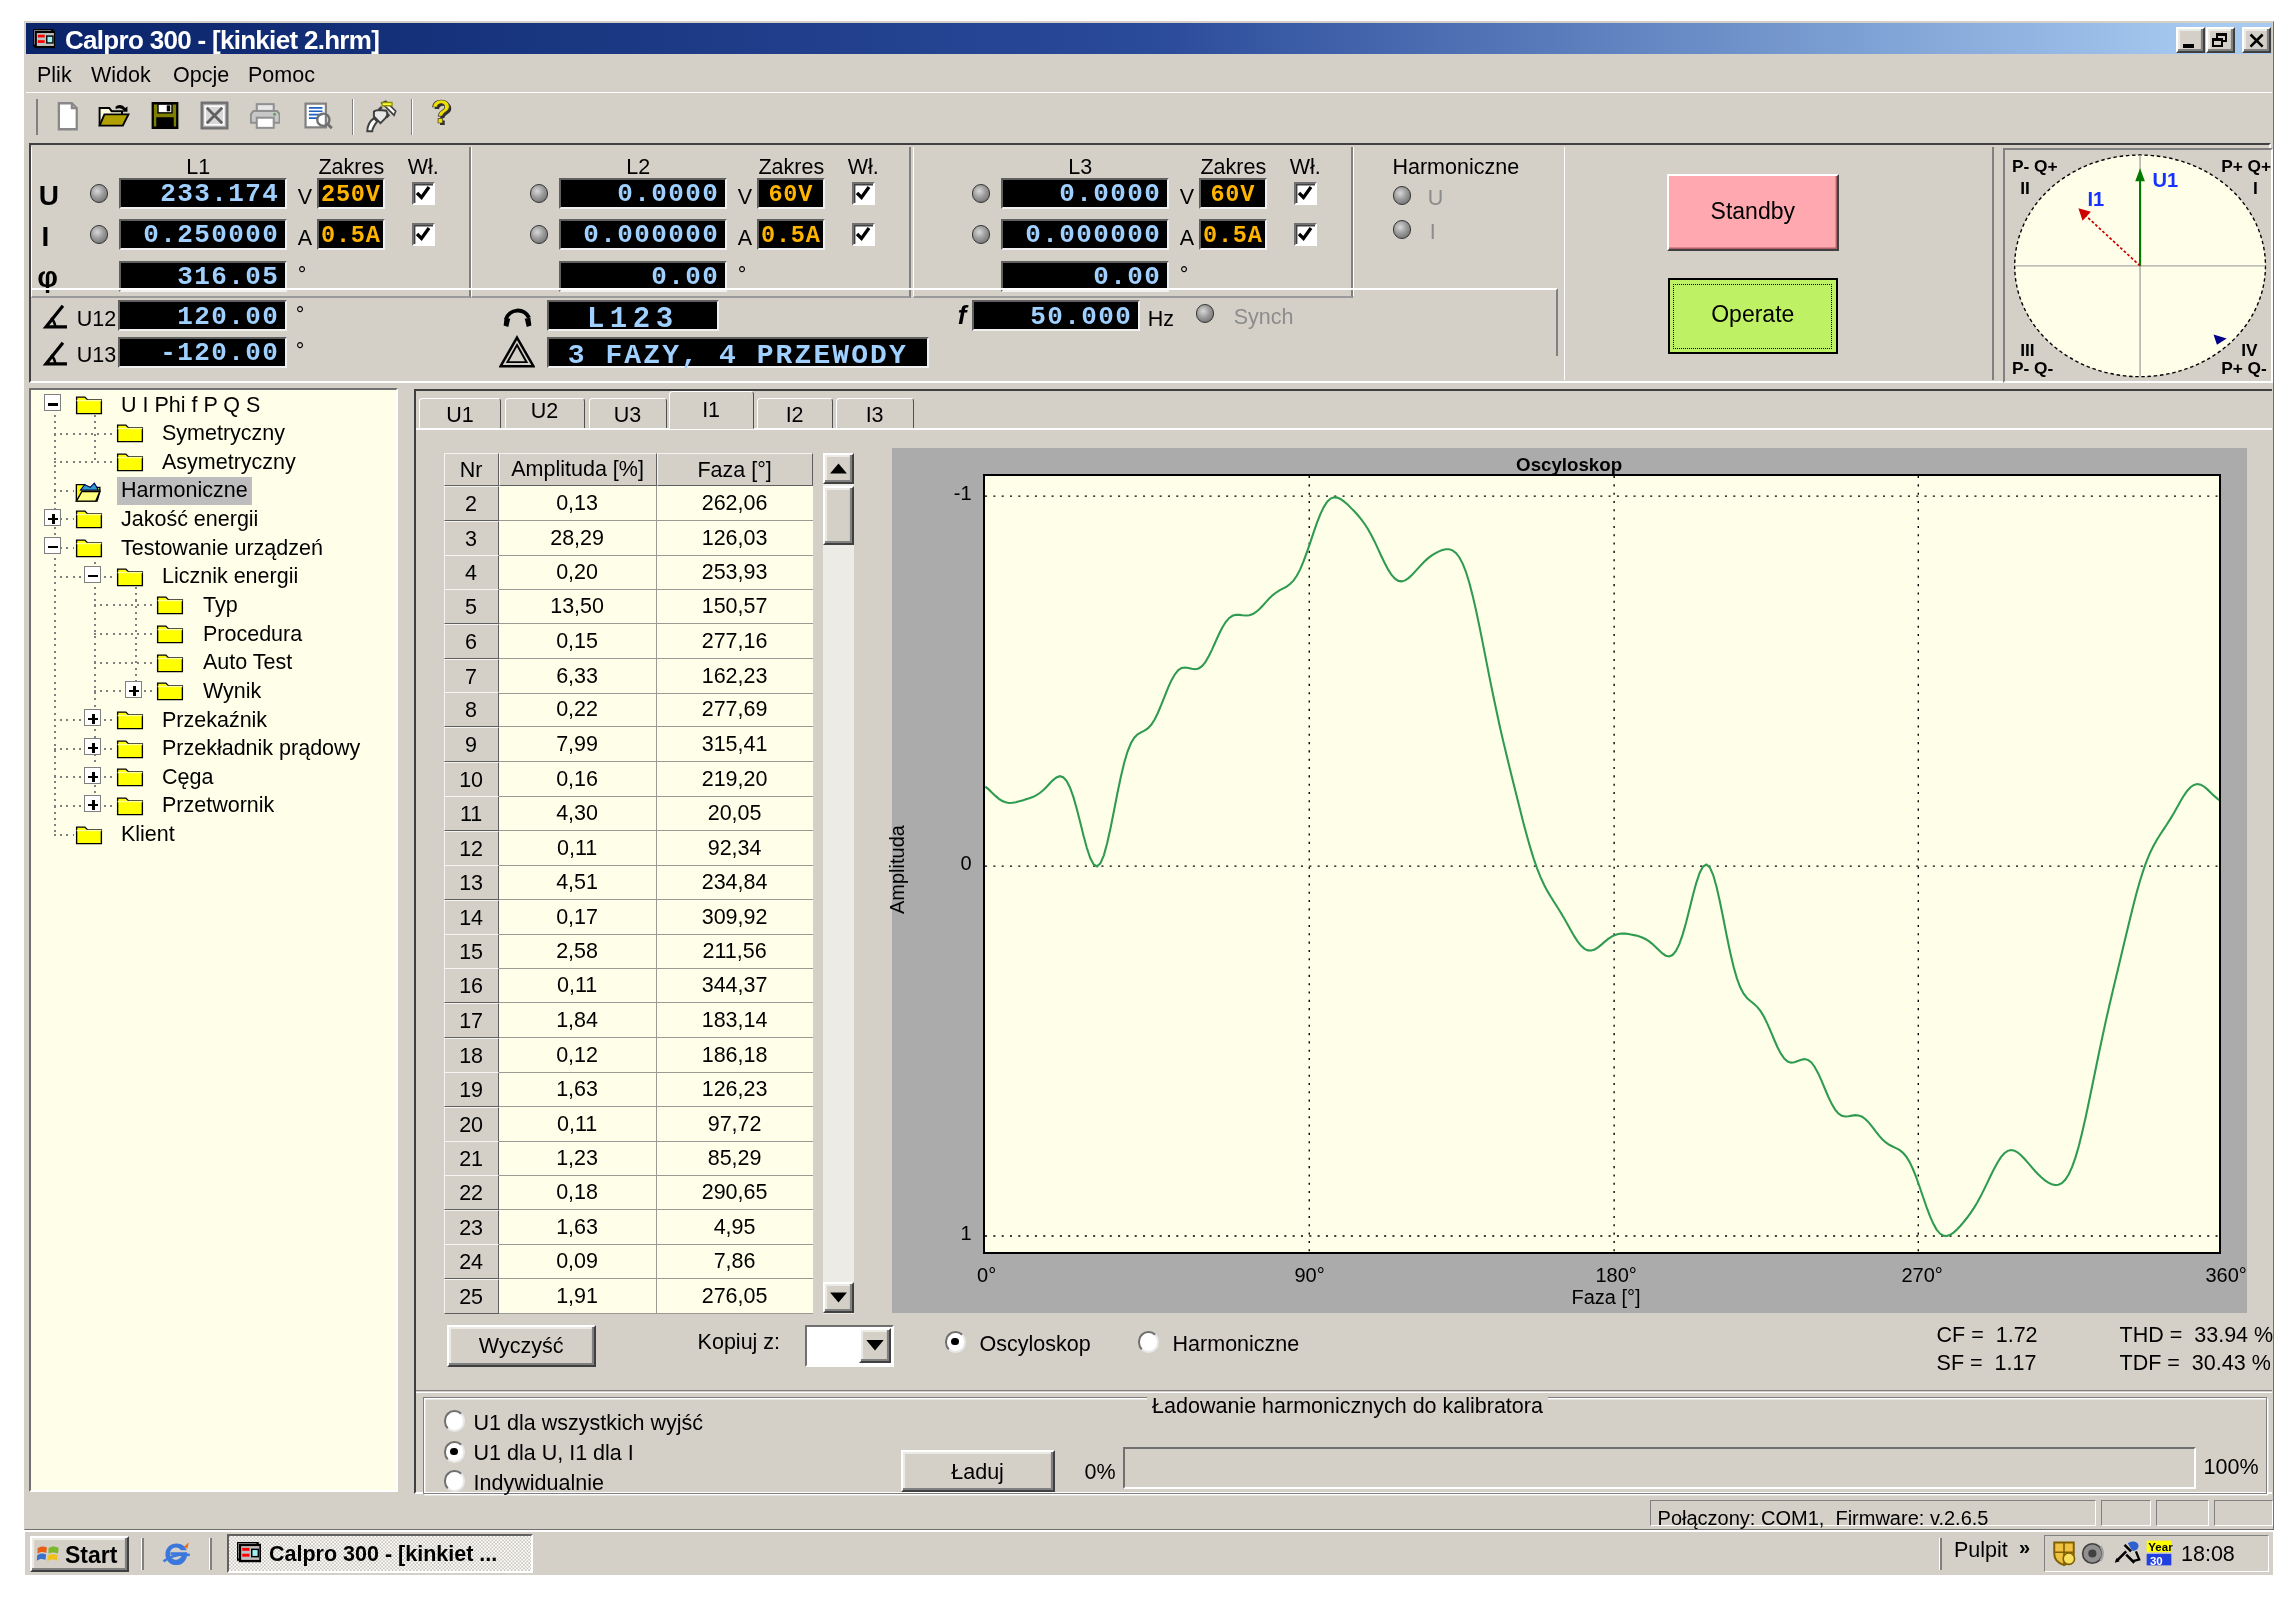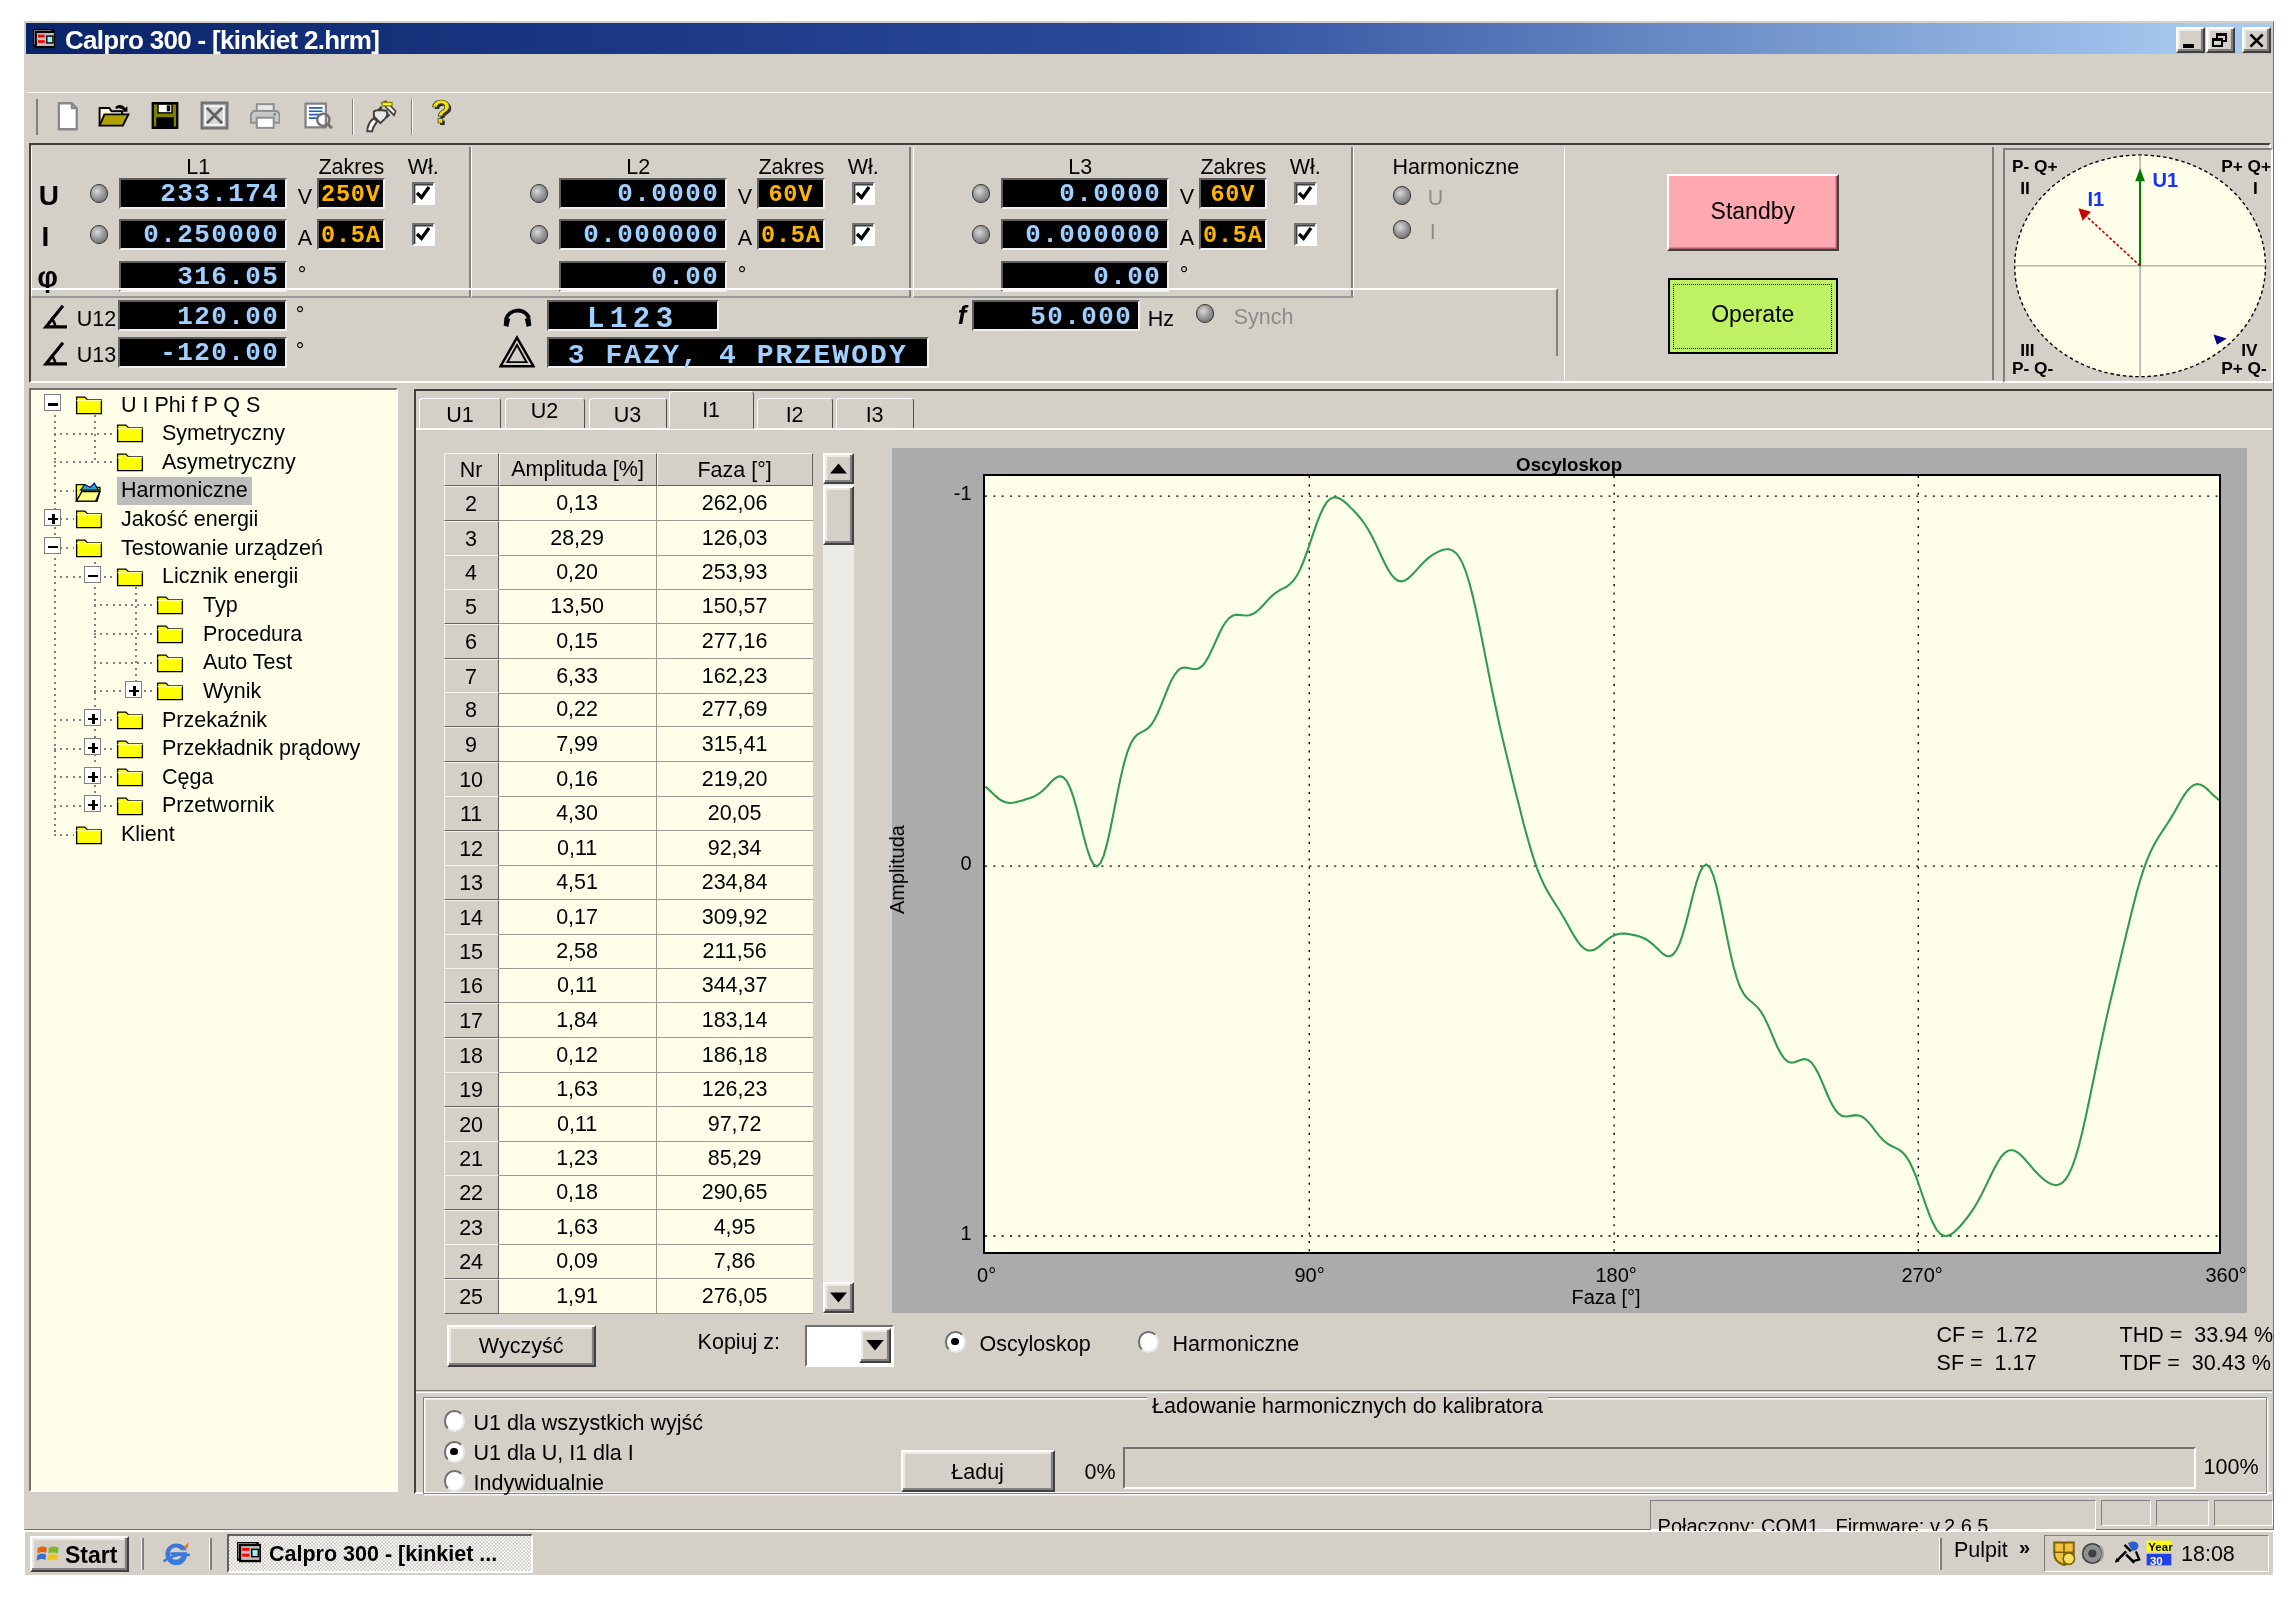--- a/index.html
+++ b/index.html
@@ -46,20 +46,26 @@
 <div class="ab btn" style="left:2180px;top:3.5px;width:29px;height:26px">
   <div class="ab" style="left:8.3px;top:4.2px;width:11px;height:9px;border:2.1px solid #000;border-top-width:3.5px"></div>
   <div class="ab" style="left:4.2px;top:9px;width:11px;height:9px;border:2.1px solid #000;border-top-width:3.5px;background:#D4D0C8"></div>
 </div>
 <div class="ab btn" style="left:2216px;top:3.5px;width:29px;height:26px">
         <svg class="ab" style="left:4.9px;top:4.2px" width="15.2" height="15.2" viewBox="0 0 10 10">
           <path d="M1 1 L9 9 M9 1 L1 9" stroke="#000" stroke-width="1.7"></path>
         </svg>
       </div>
 </div>
+<div class="ab" style="left:1.4px;top:33px;width:2246px;height:37px;background:#D4D0C8">
+<div class="ab f31" style="left:11px;top:7.6px">Plik</div>
+<div class="ab f31" style="left:65px;top:7.6px">Widok</div>
+<div class="ab f31" style="left:147px;top:7.6px">Opcje</div>
+<div class="ab f31" style="left:222px;top:7.6px">Pomoc</div>
+</div>
 <div class="ab" style="left:1.4px;top:70px;width:2246px;height:49px;background:#D4D0C8;border-top:1.4px solid #fff">
 <div class="ab" style="left:9.7px;top:5.5px;width:2.8px;height:36px;background:#fff;border-right:2.1px solid #808080"></div>
 <svg class="ab" style="left:28px;top:7.6px" width="26" height="30.5" viewBox="0 0 16 18">
  <path d="M3 1 h8 l3 3 v13 h-11 z" fill="#fff" stroke="#888" stroke-width="1.4"></path>
         <path d="M11 1 v3 h3" fill="none" stroke="#888" stroke-width="1.4"></path>
 </svg>
 <svg class="ab" style="left:72px;top:9.7px" width="32" height="26" viewBox="0 0 20 16">
  <path d="M1 14 L1 3 h6 l1.5 2 H15 v2" fill="#FFFCE0" stroke="#000" stroke-width="1.2"></path>
  <path d="M1 14 L4 7 h15 l-3.5 7 z" fill="#B0A000" stroke="#000" stroke-width="1.2"></path>
  <path d="M11 2 q4 -2 6 1 l1.4 -1 v3.4 h-3.4 l1 -1 q-2 -2.2 -5 -0.7 z" fill="#000"></path>
@@ -606,21 +612,21 @@
 <div class="ab f31" style="left:669px;top:1069px">0%</div>
 <div class="ab" style="left:707px;top:1056px;width:1073px;height:42px;border:2.1px solid;border-color:#707070 #fff #fff #707070;background:#D4D0C8"></div>
 <div class="ab f31" style="left:1788px;top:1064px">100%</div>
 <div class="ab btn" style="left:31px;top:934px;width:149px;height:42px;text-align:center;font-size:21.5px;padding-top:7px">Wyczyść</div>
 <div class="ab f31" style="left:282px;top:939px">Kopiuj z:</div>
 <div class="ab" style="left:389px;top:934px;width:89px;height:42px;background:#fff;border:2.1px solid;border-color:#707070 #fff #fff #707070"></div>
 <div class="ab btn" style="left:443px;top:937px;width:32px;height:35px"><svg width="28" height="30.5" viewBox="0 0 16 16">
           <path d="M8 11 L13 5 H3 Z" fill="#000"></path>
         </svg></div>
 </div>
-<div class="ab" style="left:1625px;top:1478px;width:446px;height:26px;border:1.4px solid;border-color:#808080 #fff #fff #808080;font-size:20px;padding:14px 7px">Połączony: COM1,&nbsp;&nbsp;Firmware: v.2.6.5</div>
+<div class="ab" style="left:1625px;top:1478px;width:446px;height:26px;border:1.4px solid;border-color:#808080 #fff #fff #808080;font-size:20px;padding:6px 7px">Połączony: COM1,&nbsp;&nbsp;Firmware: v.2.6.5</div>
 <div class="ab" style="left:2076px;top:1478px;width:50px;height:26px;border:1.4px solid;border-color:#808080 #fff #fff #808080"></div>
 <div class="ab" style="left:2131px;top:1478px;width:53px;height:26px;border:1.4px solid;border-color:#808080 #fff #fff #808080"></div>
 <div class="ab" style="left:2189px;top:1478px;width:59px;height:26px;border:1.4px solid;border-color:#808080 #fff #fff #808080"></div>
 </div>
 <div class="ab" style="left:25px;top:1531px;width:2248px;height:44px;background:#D4D0C8;border-top:1.4px solid #fff">
 <div class="ab btn" style="left:4.9px;top:4.2px;width:99px;height:36px">
  <svg class="ab" style="left:4.2px;top:3.5px" width="25" height="23.6" viewBox="0 0 16 15">
   <path d="M1 4 C3 2.5 5 2.5 7 3.5 L6.6 7 C4.7 6 2.8 6 1 7.4 Z" fill="#E86018"></path>
   <path d="M8 4 C10 2.5 12 2.5 14.5 3.8 L14 7.5 C12 6.3 10 6.3 8 7.5 Z" fill="#7CB82C"></path>
   <path d="M0.8 8.4 C2.7 7 4.6 7 6.5 8 L6 11.5 C4.2 10.6 2.4 10.6 0.5 12 Z" fill="#3C70C8"></path>

